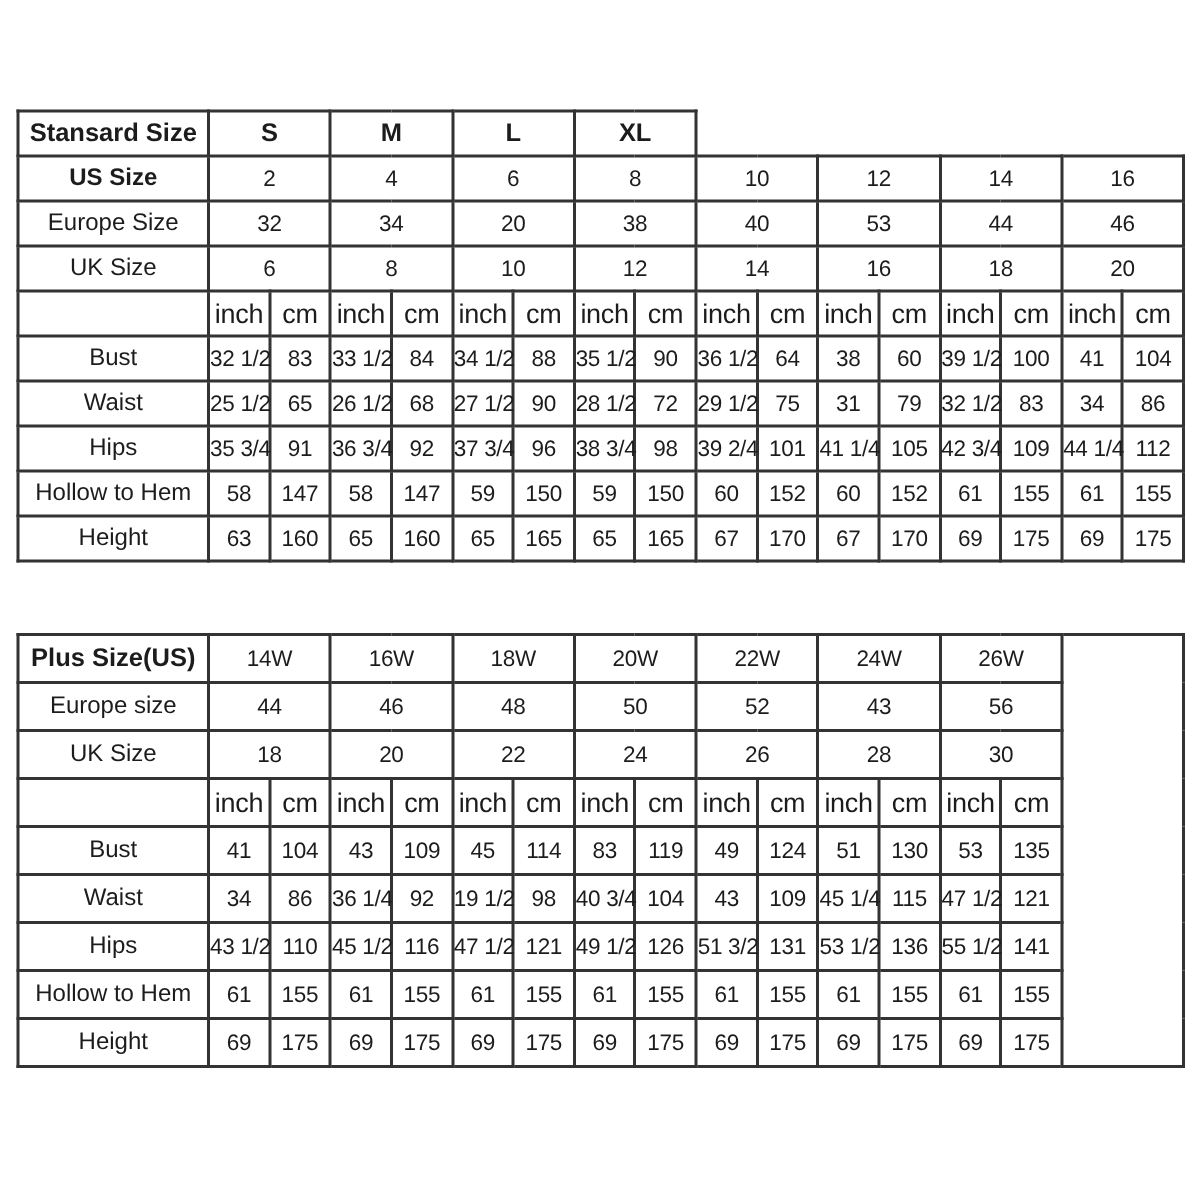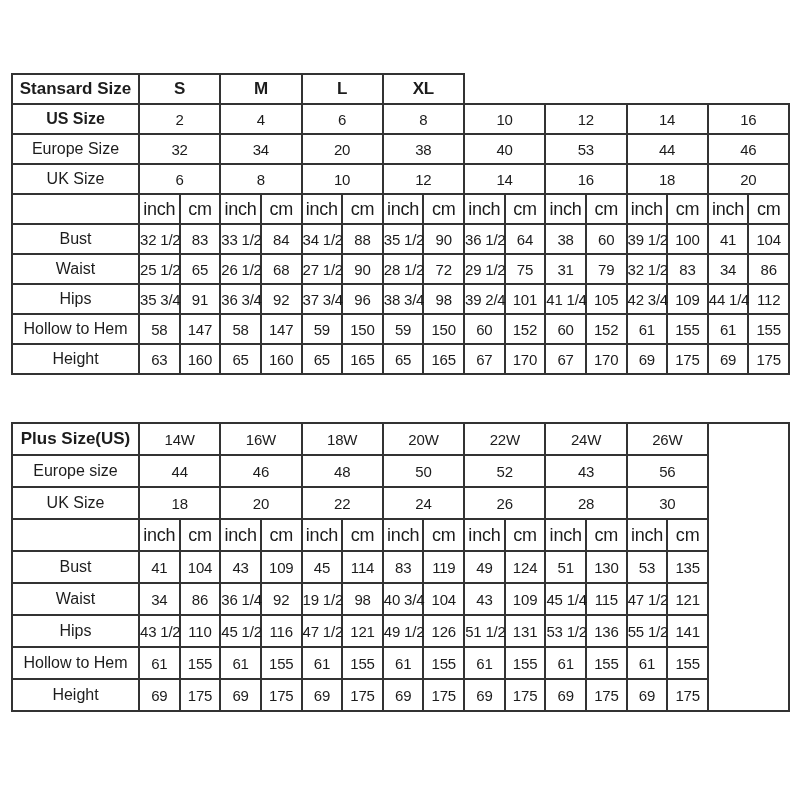--- a/index.html
+++ b/index.html
@@ -332,21 +332,21 @@
       <tr>
         <td class="label">Hips</td>
       <td colspan="1">43 1/2</td>
           <td colspan="1">110</td>
           <td colspan="1">45 1/2</td>
           <td colspan="1">116</td>
           <td colspan="1">47 1/2</td>
           <td colspan="1">121</td>
           <td colspan="1">49 1/2</td>
           <td colspan="1">126</td>
-          <td colspan="1">51 1/2</td>
+          <td colspan="1">51 3/2</td>
           <td colspan="1">131</td>
           <td colspan="1">53 1/2</td>
           <td colspan="1">136</td>
           <td colspan="1">55 1/2</td>
           <td colspan="1">141</td>
         </tr>
       <tr>
         <td class="label">Hollow to Hem</td>
       <td colspan="1">61</td>
           <td colspan="1">155</td>

